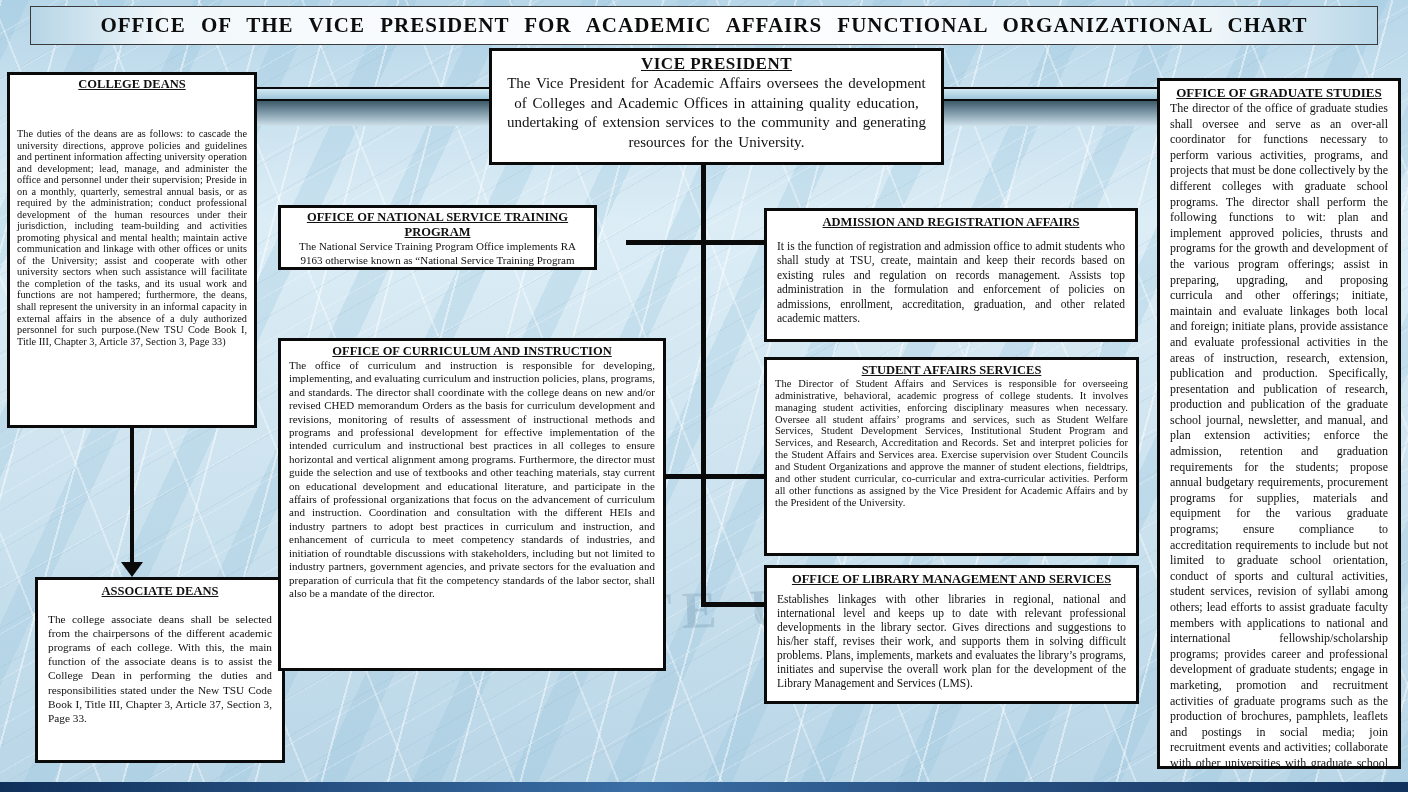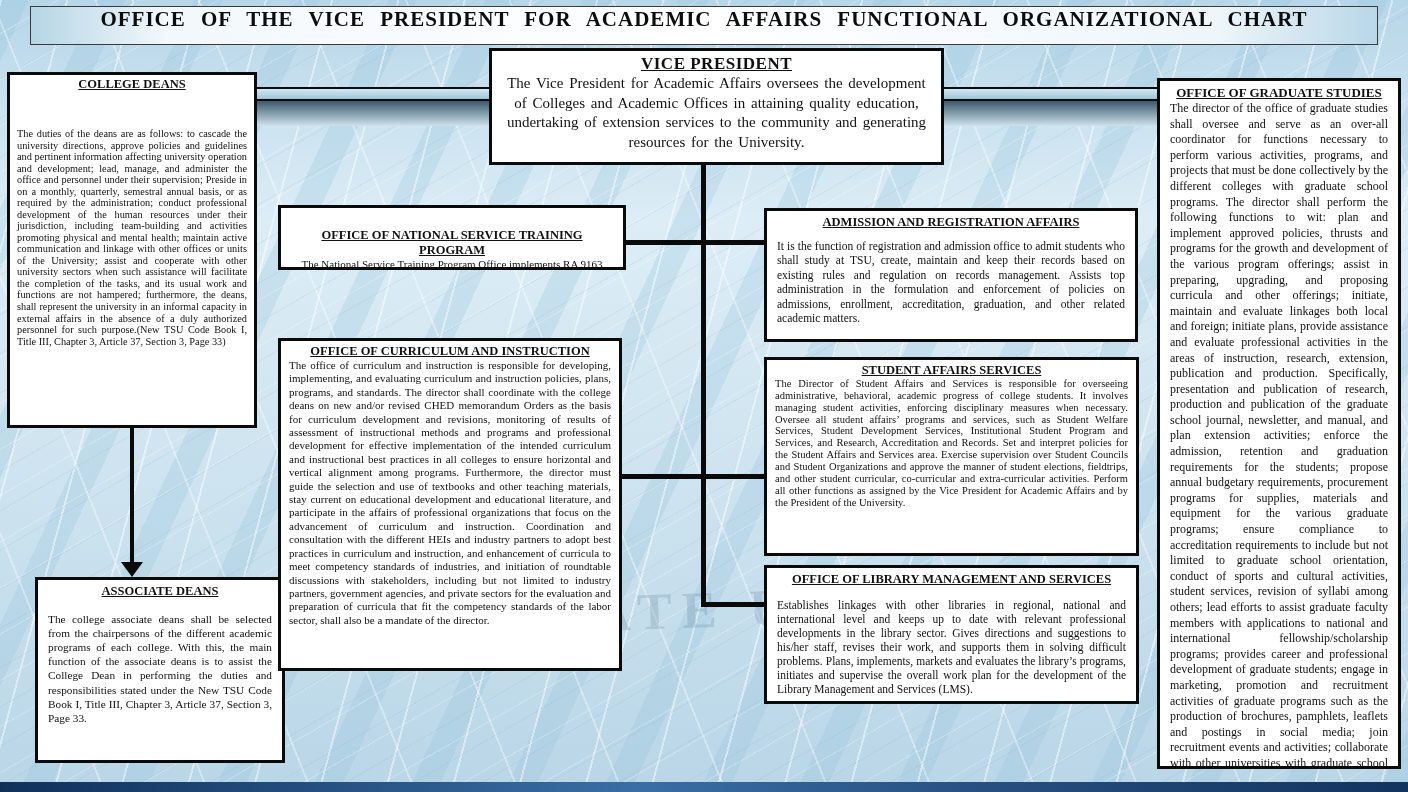--- a/index.html
+++ b/index.html
@@ -32,21 +32,21 @@
   }
   .bottom-bar {
     position:absolute; left:0; bottom:0; width:1408px; height:10px; z-index:3;
     background:linear-gradient(90deg,#10305a 0%, #3a6ea5 45%, #274f80 70%, #12335e 100%);
   }
   
   .banner {
     position:absolute; left:30px; top:6px; width:1348px; height:39px; z-index:2;
     border:1.5px solid #3a3a3a;
     background:linear-gradient(90deg,#b6d5e6 0%, #f2f8fb 10%, #ffffff 50%, #eef6fa 88%, #b9d7e8 100%);
-    display:flex; align-items:flex-start; justify-content:center;
+    display:flex; align-items:center; justify-content:center;
   }
   .banner span {
     font-size:21px; font-weight:bold; color:#0d0d0d;
     letter-spacing:1px; word-spacing:9px; white-space:nowrap;
   }
   
   .box {
     position:absolute; z-index:2; background:#fff;
     border:3px solid #0a0a0a; overflow:hidden; color:#111;
   }
@@ -58,39 +58,39 @@
   .vp .box-body { font-size:15px; line-height:1.3; text-align:center; word-spacing:2px; }
 
   .college { left:7px; top:72px; width:250px; height:356px; padding:2px 7px; }
   .college .box-title { font-size:12.5px; }
   .college .box-body { font-size:10.3px; line-height:1.12;margin-top:36px; }
 
   .assoc { left:7px; top:577px; width:250px; height:186px; padding:4px 10px;margin-left:28px; }
   .assoc .box-title { font-size:12.5px; }
   .assoc .box-body { font-size:11.3px; line-height:1.25; margin-top:13px; }
 
-  .nstp { left:278px; top:205px; width:348px; height:65px; padding:20px 6px; }
+  .nstp { left:278px; top:205px; width:319px; height:65px; padding:2px 6px; }
   .nstp .box-title { font-size:12.5px; }
   .nstp .box-body { font-size:11px; line-height:1.25; text-align:center; }
 
-  .curr { left:278px; top:338px; width:344px; height:333px; padding:3px 8px; }
+  .curr { left:278px; top:338px; width:388px; height:333px; padding:3px 8px; }
   .curr .box-title { font-size:12.5px; }
   .curr .box-body { font-size:11px; line-height:1.22; }
 
   .admission { left:764px; top:208px; width:374px; height:134px; padding:4px 10px; }
   .admission .box-title { font-size:12.5px; }
   .admission .box-body { font-size:11.5px; line-height:1.25; margin-top:9px; }
 
   .sas { left:764px; top:357px; width:375px; height:199px; padding:3px 8px; }
   .sas .box-title { font-size:12.5px; }
   .sas .box-body { font-size:10.5px; line-height:1.13; }
 
   .library { left:764px; top:565px; width:375px; height:139px; padding:4px 10px; }
   .library .box-title { font-size:12.5px; }
-  .library .box-body { font-size:11.5px; line-height:1.22; margin-top:11px; }
+  .library .box-body { font-size:11.5px; line-height:1.22; margin-top:5px; }
 
   .grad { left:1157px; top:78px; width:244px; height:691px; padding:4px 10px; }
   .grad .box-title { font-size:13px; }
   .grad .box-body { font-size:12px; line-height:1.3; }
 
   
   .line { position:absolute; background:#0a0a0a; z-index:1; }
   .trunk   { left:701px; top:163px; width:5px; height:444px; }
   .branch1 { left:626px; top:240px; width:139px; height:5px; }
   .branch2 { left:621px; top:474px; width:144px; height:5px; }

